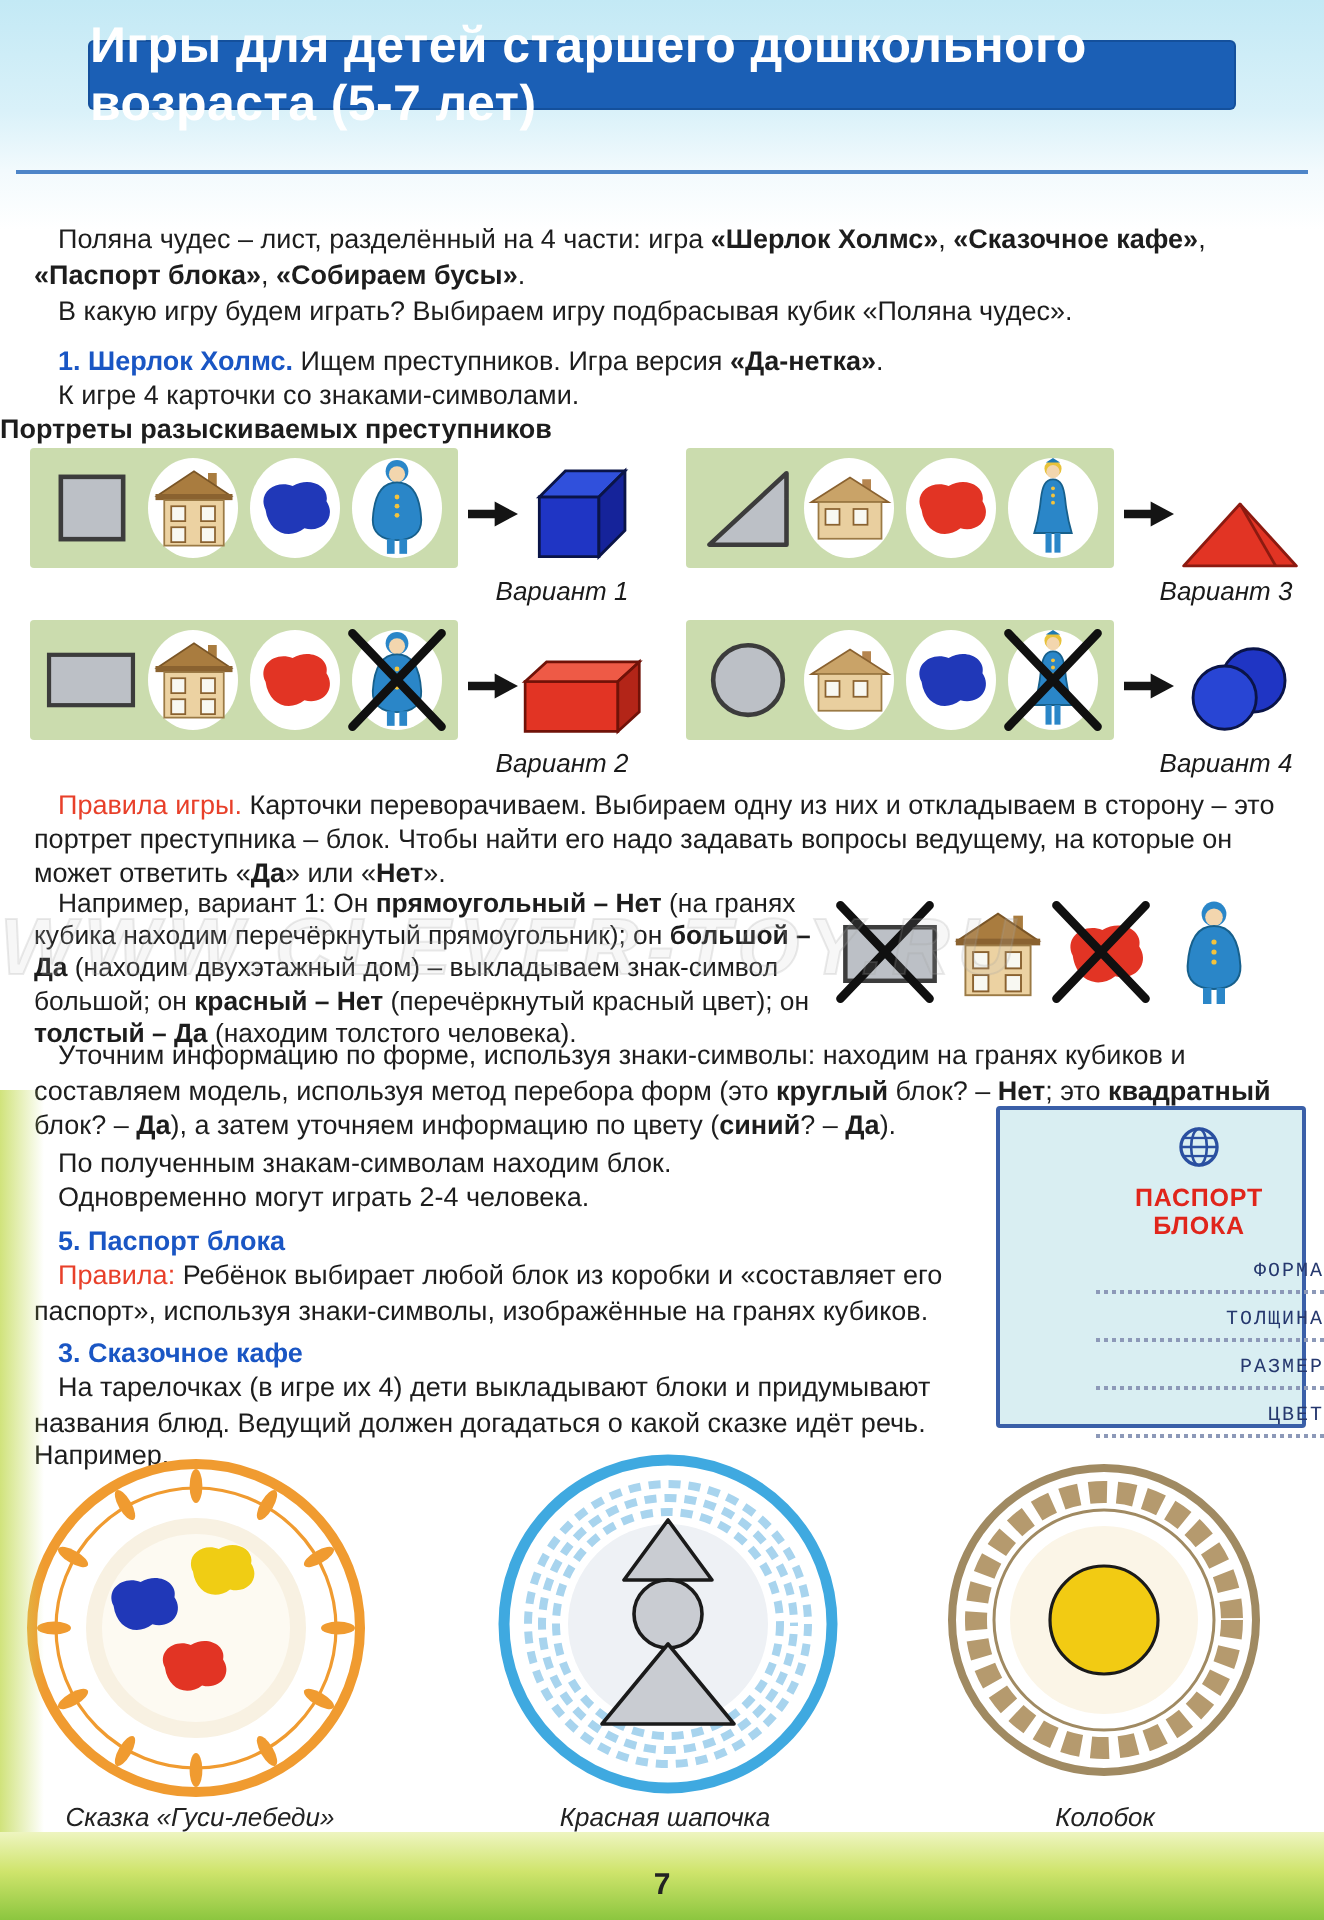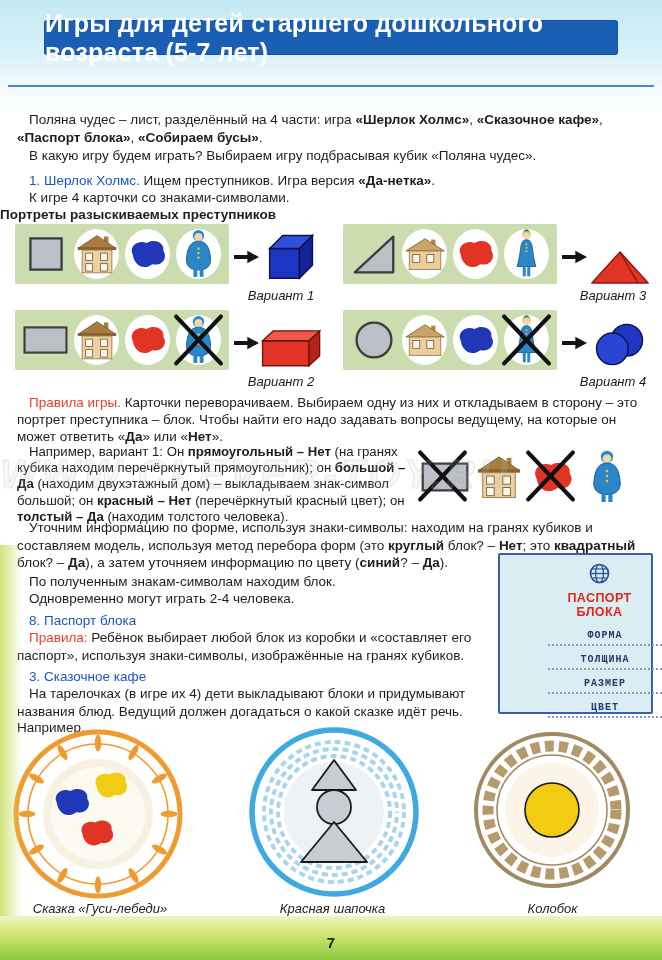--- a/index.html
+++ b/index.html
@@ -11,21 +11,21 @@
           background:var(--banner-bg,#1b5fb5);box-shadow:0 0 0 1px #14509c;
           display:flex;align-items:center;justify-content:center;}
   .banner span{color:#ffffff;font-weight:bold;font-size:25px;letter-spacing:.2px;}
   .subtitle{position:absolute;top:60px;left:0;width:100%;text-align:center;
             color:var(--banner-bg,#1b5fb5);font-weight:bold;font-size:15px;}
   .hr{position:absolute;top:85px;left:8px;right:8px;height:2px;background:#4d85c8;}
   
   p{margin:0;position:absolute;left:17px;font-size:13.5px;line-height:17.5px;text-indent:12px;color:#1d1d1d;}
   .b{font-weight:bold;}
   .red{color:var(--accent-red,#e8402a);}
-  .bluet{color:var(--accent-blue,#1a56c4);font-weight:normal;}
+  .bluet{color:var(--accent-blue,#1a56c4);font-weight:bold;}
   .center{text-indent:0;}
   
   .vgroup{position:absolute;width:322px;height:88px;}
   .vcard{position:absolute;left:0;top:0;width:214px;height:60px;border-radius:2px;
          background:var(--card-bg,#cbdcae);display:flex;align-items:center;
          justify-content:space-evenly;padding:0 3px;box-sizing:border-box;}
   .cell{width:47px;height:54px;position:relative;display:flex;align-items:center;justify-content:center;}
   .cell.disc::before{content:"";position:absolute;left:1px;top:2px;right:1px;bottom:2px;background:#fff;border-radius:50%;}
   .cell svg{position:relative;z-index:1;}
   .crossover{position:absolute!important;left:-2px;top:-1px;width:51px;height:56px;z-index:2;}
@@ -34,22 +34,22 @@
   .vlabel{position:absolute;top:64px;font-style:italic;font-size:13px;color:#1a1a1a;text-align:center;}
   
   .ex-icons{position:absolute;left:419px;top:449px;display:flex;gap:3px;}
   .excell{width:51px;height:56px;position:relative;display:flex;align-items:center;justify-content:center;}
   
   .passport{position:absolute;left:498px;top:553px;width:155px;height:161px;box-sizing:border-box;
             background:var(--passport-bg,#d9eef2);border:2px solid #3a5fa8;border-radius:2px;
             text-align:center;padding-top:7px;padding-left:48px;}
   .pp-globe{width:23px;height:23px;}
   .pp-title{font-weight:bold;font-size:12.5px;color:#e0251b;letter-spacing:.4px;margin-top:2px;margin-bottom:11px;}
-  .pp-field{width:114px;margin:0 auto 8px auto;text-align:center;
-            font-family:"Liberation Mono",monospace;font-size:10px;font-weight:bold;letter-spacing:1px;
+  .pp-field{width:114px;margin:0 auto 8px auto;text-align:right;
+            font-family:"Liberation Mono",monospace;font-size:10px;font-weight:normal;letter-spacing:1px;
             color:#26386e;border-bottom:2px dotted #8d99b8;padding-bottom:3px;}
   
   .plate{position:absolute;}
   .plabel{position:absolute;top:901px;font-style:italic;font-size:13px;color:#222;text-align:center;}
   
   .left-green{position:absolute;left:0;top:545px;width:22px;height:380px;
               background:linear-gradient(90deg,rgba(200,222,100,.85),rgba(200,222,100,0));}
   .footer-band{position:absolute;left:0;bottom:0;width:662px;height:44px;
                background:linear-gradient(180deg,#eef5c0 0%,#cfe46c 45%,var(--footer-green,#8cc63f) 100%);}
   .page-num{position:absolute;bottom:9px;left:0;width:100%;text-align:center;font-weight:bold;font-size:15px;color:#222;}
@@ -337,21 +337,21 @@
         <svg style="width:36px;height:54px">
           <use href="#sym-wstout"></use>
         </svg>
       </span>
   </div>
 
   <p style="top:519px;width:638px"><span>Уточним информацию по форме, используя знаки-символы: находим на гранях кубиков и составляем модель, используя метод перебора форм (это </span><span class="b">круглый</span><span> блок? – </span><span class="b">Нет</span><span>; это </span><span class="b">квадратный</span><span> блок? – </span><span class="b">Да</span><span>), а затем уточняем информацию по цвету (</span><span class="b">синий</span><span>? – </span><span class="b">Да</span><span>).</span></p>
   <p style="top:573px;width:478px">По полученным знакам-символам находим блок.</p>
   <p style="top:590px;width:478px">Одновременно могут играть 2-4 человека.</p>
 
-  <p style="top:612px;width:478px" class="bluet">8. Паспорт блока</p>
+  <p style="top:612px;width:478px" class="bluet">5. Паспорт блока</p>
   <p style="top:629px;width:476px"><span class="red">Правила:</span><span> Ребёнок выбирает любой блок из коробки и «составляет его паспорт», используя знаки-символы, изображённые на гранях кубиков.</span></p>
 
   <p style="top:668px;width:478px" class="bluet">3. Сказочное кафе</p>
   <p style="top:685px;width:476px">На тарелочках (в игре их 4) дети выкладывают блоки и придумывают названия блюд. Ведущий должен догадаться о какой сказке идёт речь.</p>
   <p style="top:719px;width:476px;text-indent:0">Например,</p>
 
   <div class="passport">
     <svg class="pp-globe">
         <use href="#sym-globe"></use>
       </svg>

